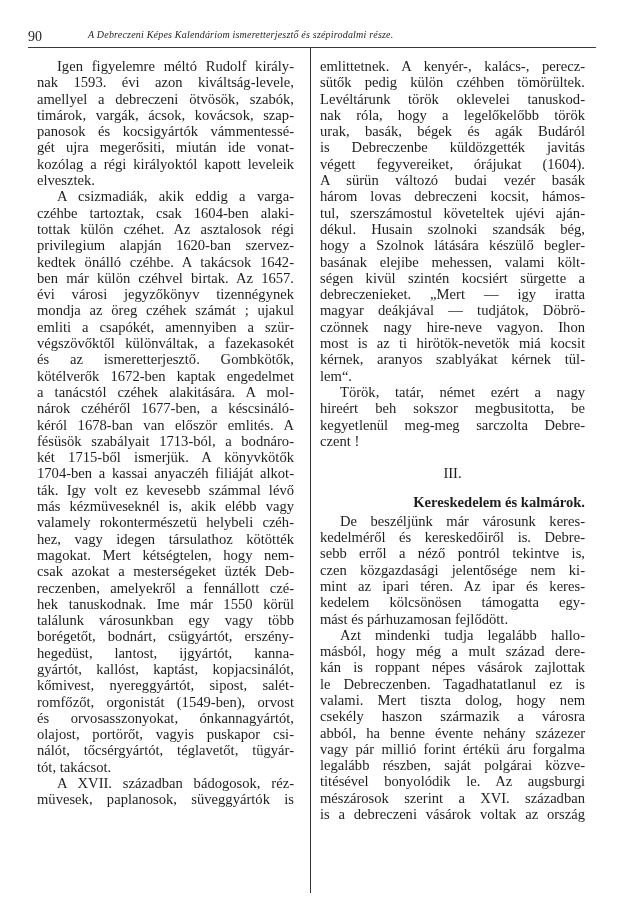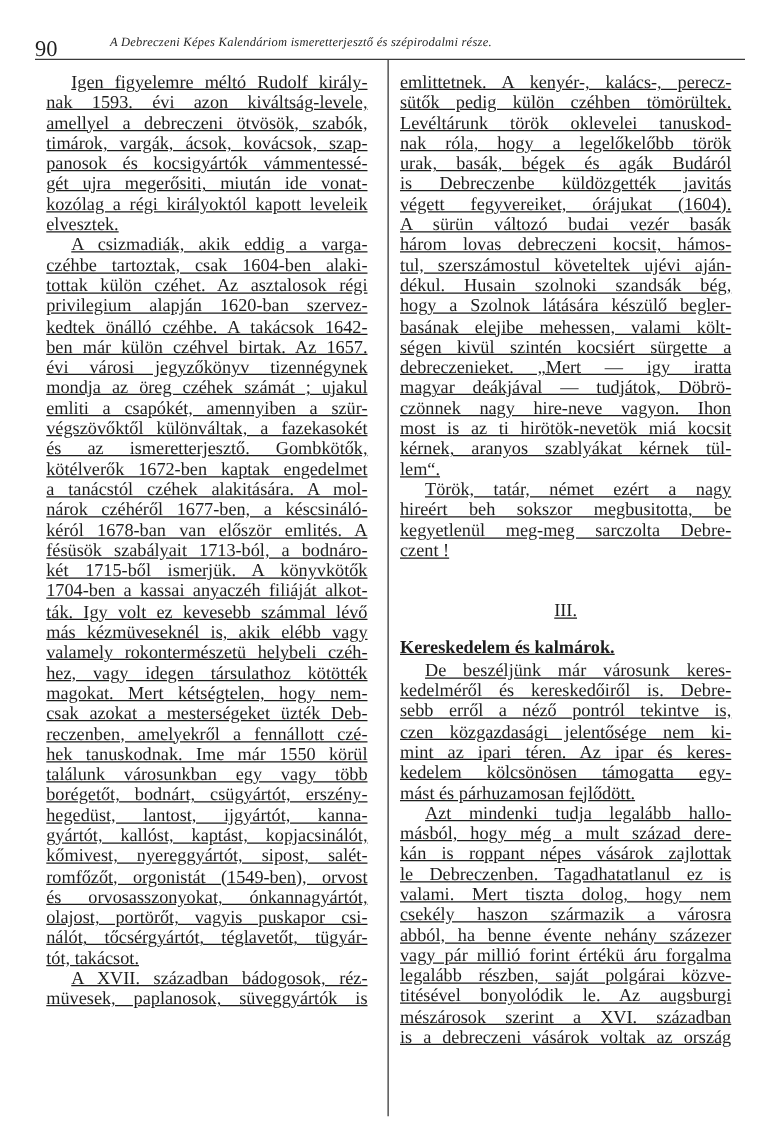--- a/index.html
+++ b/index.html
@@ -5,36 +5,35 @@
     html, body { margin:0; padding:0; }
     body {
       width:621px; height:900px; background:#ffffff; position:relative; overflow:hidden;
       font-family:"DejaVu Serif", "Liberation Serif", serif; color:#1e1e1e;
     }
     .header {
       position:absolute; left:28px; top:25px; width:568px; height:22px;
       border-bottom:1.5px solid #3a3a3a;
       font-family:"Liberation Serif", serif;
     }
-    .page-num { position:absolute; left:0; top:4px; font-size:18px; }
+    .page-num { position:absolute; left:0; top:4px; font-size:14px; }
     .running-title { position:absolute; left:60px; top:4px; font-size:10px; font-style:italic; letter-spacing:0.2px; }
     .divider { position:absolute; left:310px; top:48px; height:845px; border-left:1.2px solid #333; }
     .col {
       position:absolute; top:58px; width:257px;
       font-family:"Liberation Serif", serif; font-size:14.6px; line-height:16.3px;
       text-align:justify;
-      text-decoration:underline;
     }
     .col.left { left:37px; }
     .col.right { left:320px; width:265px; }
     .line { display:block; text-align:justify; text-align-last:justify; white-space:nowrap; overflow:visible; }
     .line.last { text-align-last:left; }
     .line.indent { padding-left:20px; }
-    .section-num { display:block; text-align:center; margin:32px 0 13px 0; }
-    .section-title { display:block; text-align:left; font-weight:bold; margin-bottom:2px; }
+    .section-num { display:block; text-align:center; margin:16px 0 13px 0; }
+    .section-title { display:block; text-align:right; font-weight:bold; margin-bottom:2px; }
   </style>
 </head>
 <body>
 
 <div class="header">
   <span class="page-num">90</span>
   <span class="running-title">A Debreczeni Képes Kalendáriom ismeretterjesztő és szépirodalmi része.</span>
 </div>
 
 <div class="divider"></div>

